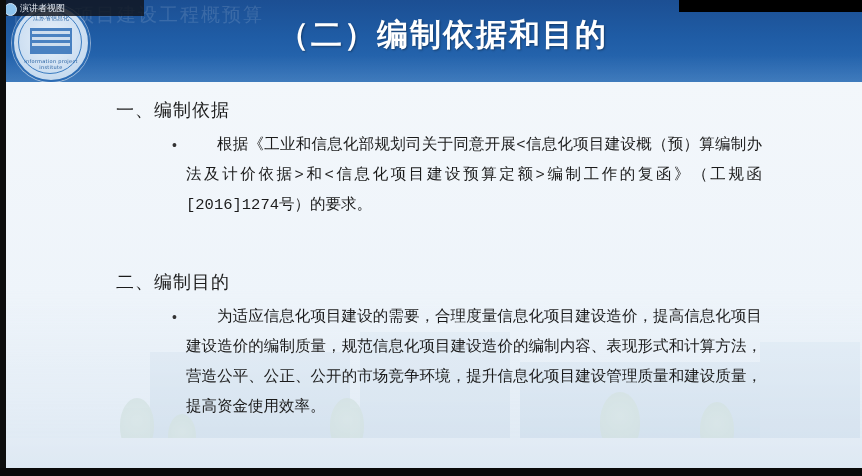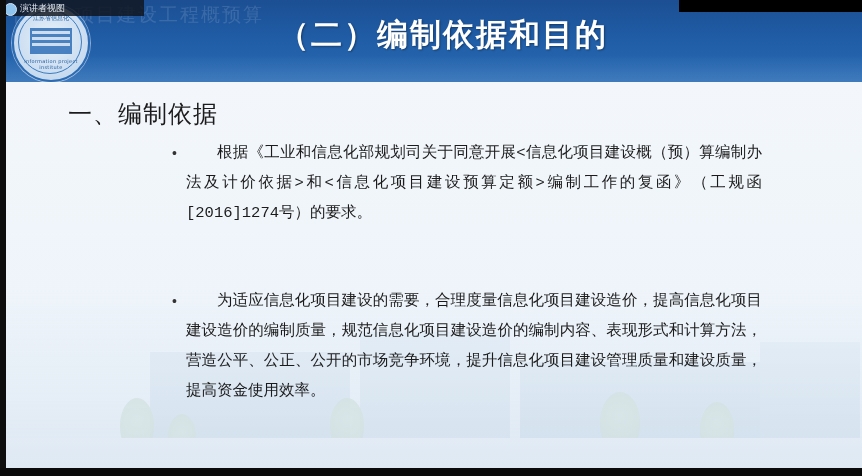--- a/index.html
+++ b/index.html
@@ -218,23 +218,23 @@
     position: absolute;
     top: 16px;
     left: 0;
     width: 862px;
     z-index: 10;
   }
   .section {
     margin-bottom: 10px;
   }
   .section-heading {
-    font-size: 24px;
+    font-size: 18px;
     color: #1b1b1b;
-    margin-left: 68px;
+    margin-left: 116px;
     font-family: "DejaVu Sans", sans-serif;
     letter-spacing: 1px;
   }
   .bullet-row {
     display: flex;
     margin-left: 172px;
     margin-top: 8px;
     width: 590px;
   }
   .bullet-dot {
@@ -323,20 +323,21 @@
         <div class="section-heading">一、编制依据</div>
         <div class="bullet-row">
           <div class="bullet-dot">•</div>
           <div class="bullet-text">根据《工业和信息化部规划司关于同意开展&lt;信息化项目建设概（预）算编制办法及计价依据&gt;和&lt;信息化项目建设预算定额&gt;编制工作的复函》（工规函[2016]1274号）的要求。</div>
         </div>
       </div>
 
       <div class="gap-1"></div>
 
       <div class="section">
+        <div class="section-heading">二、编制目的</div>
         <div class="bullet-row">
           <div class="bullet-dot">•</div>
           <div class="bullet-text">为适应信息化项目建设的需要，合理度量信息化项目建设造价，提高信息化项目建设造价的编制质量，规范信息化项目建设造价的编制内容、表现形式和计算方法，营造公平、公正、公开的市场竞争环境，提升信息化项目建设管理质量和建设质量，提高资金使用效率。</div>
         </div>
       </div>
 
     </div>
   </div>
 
   <div class="left-edge-strip"></div>

